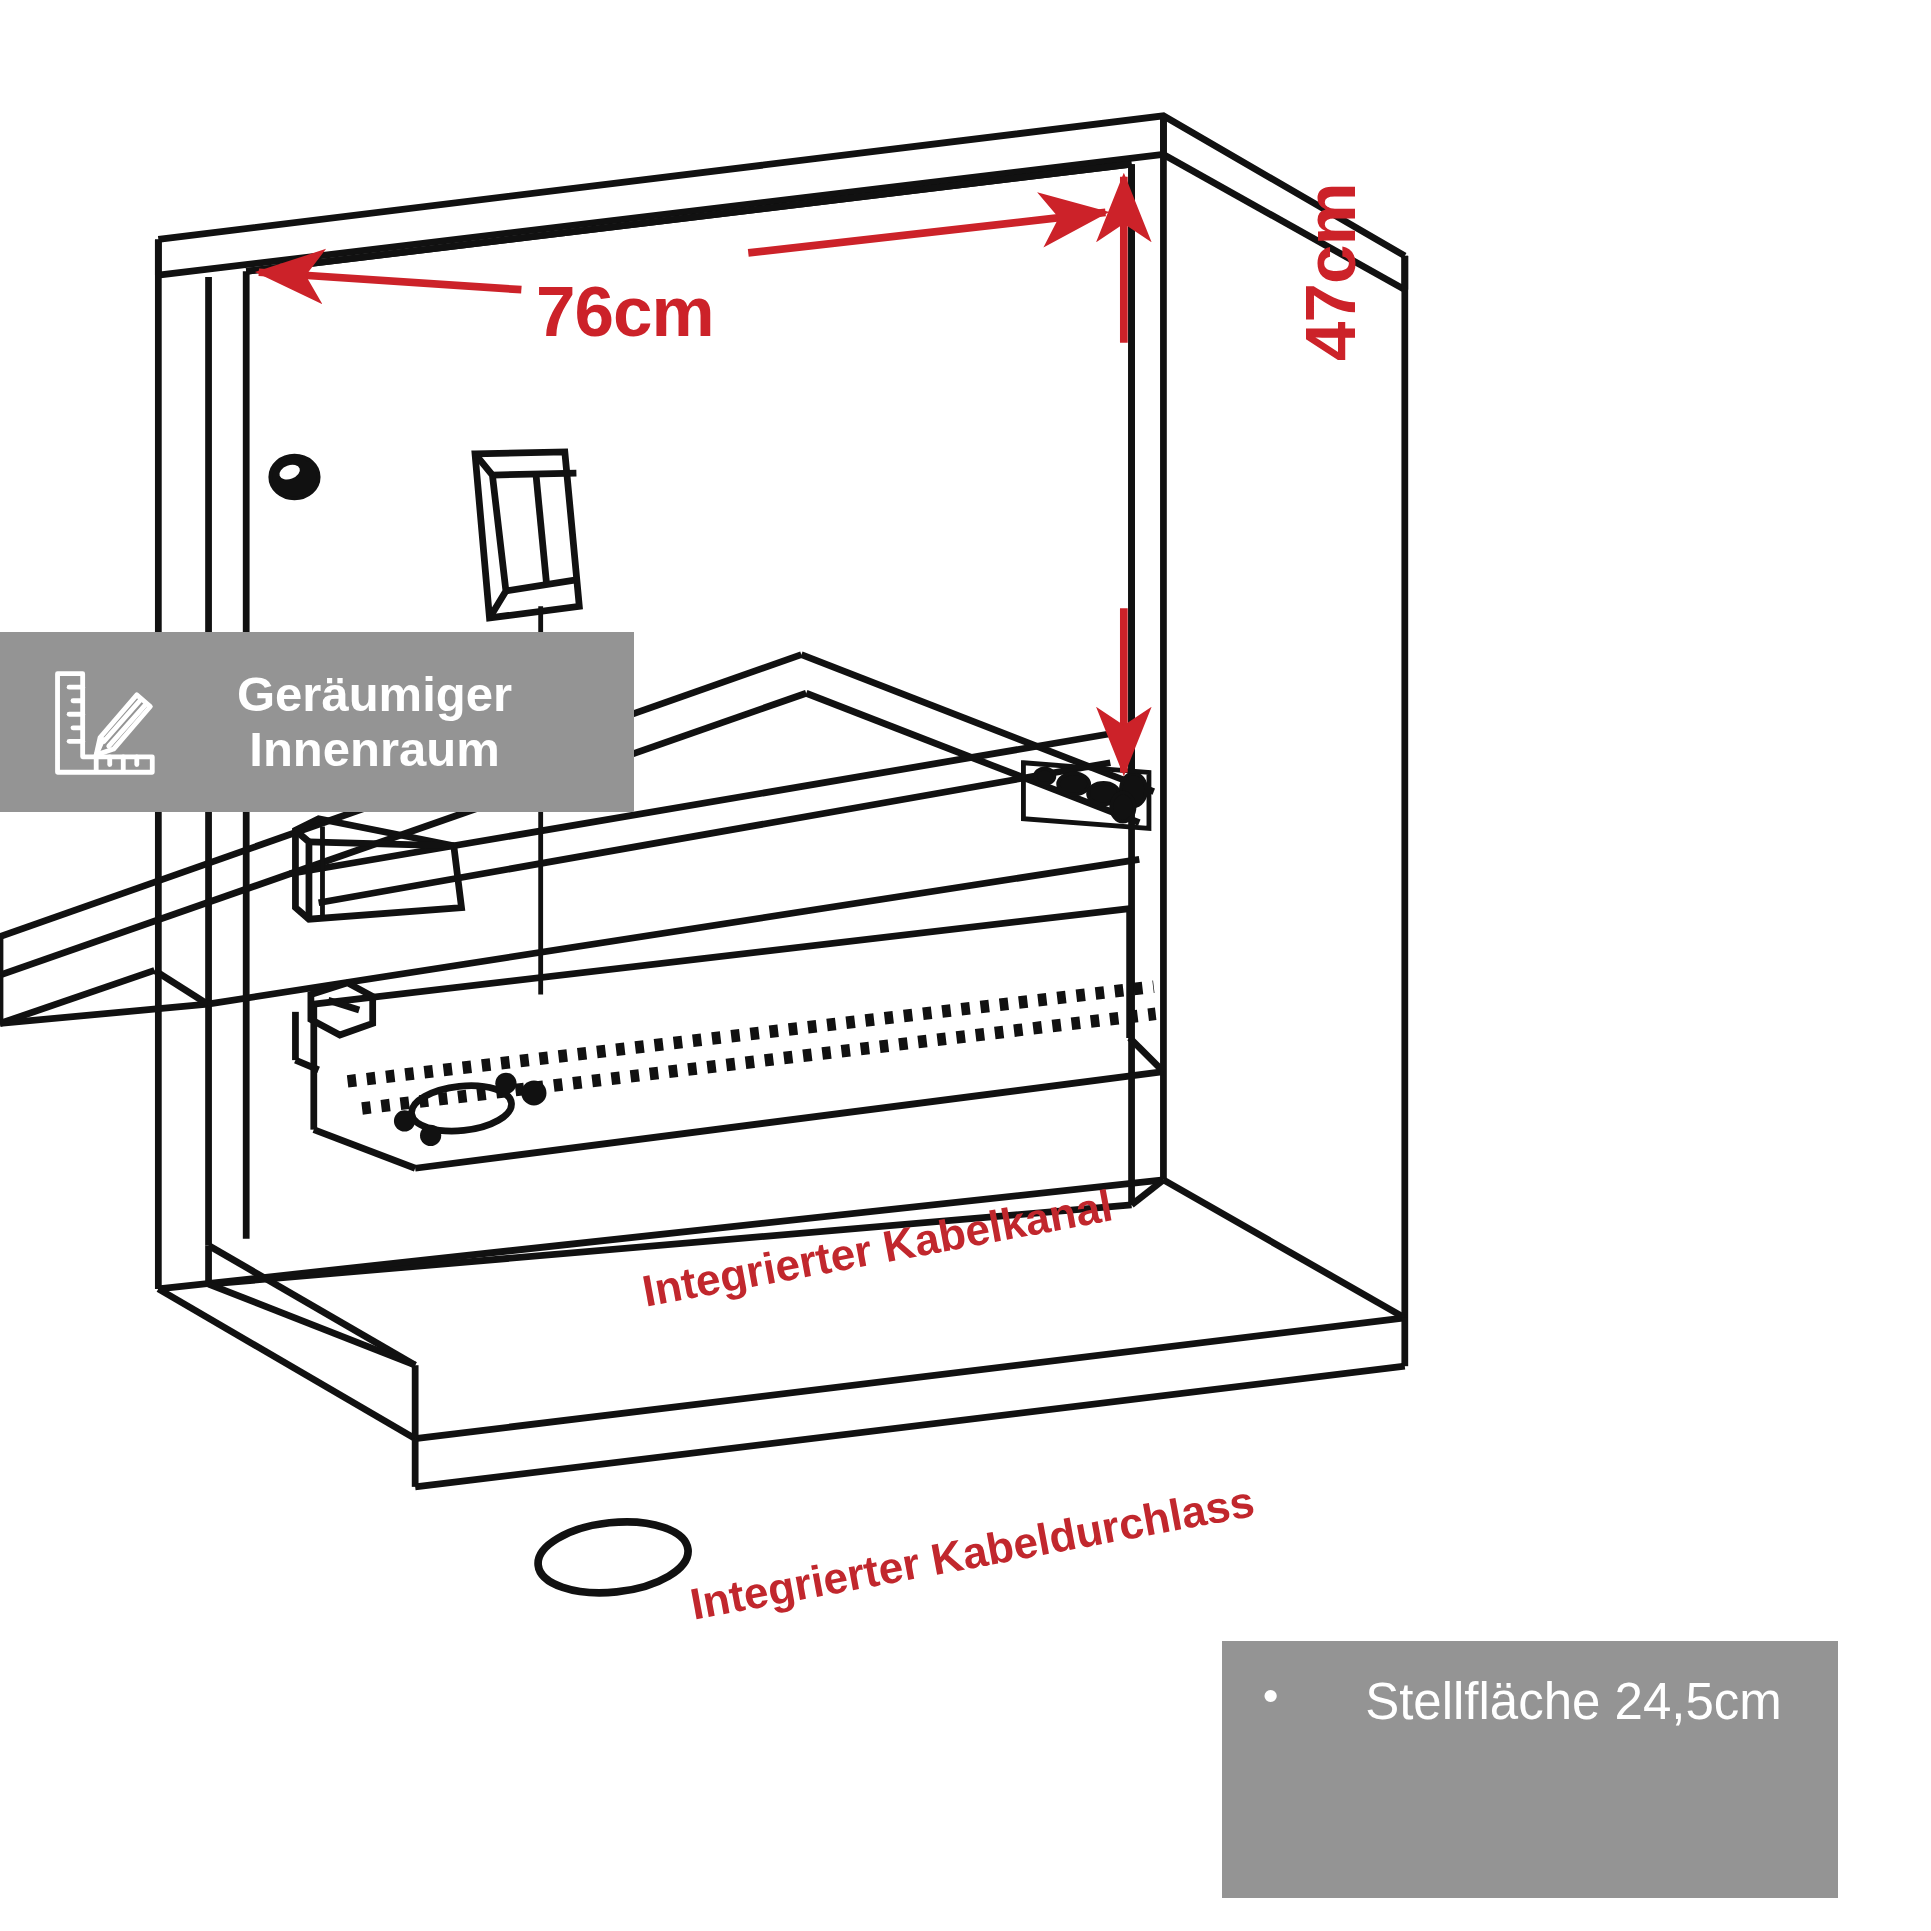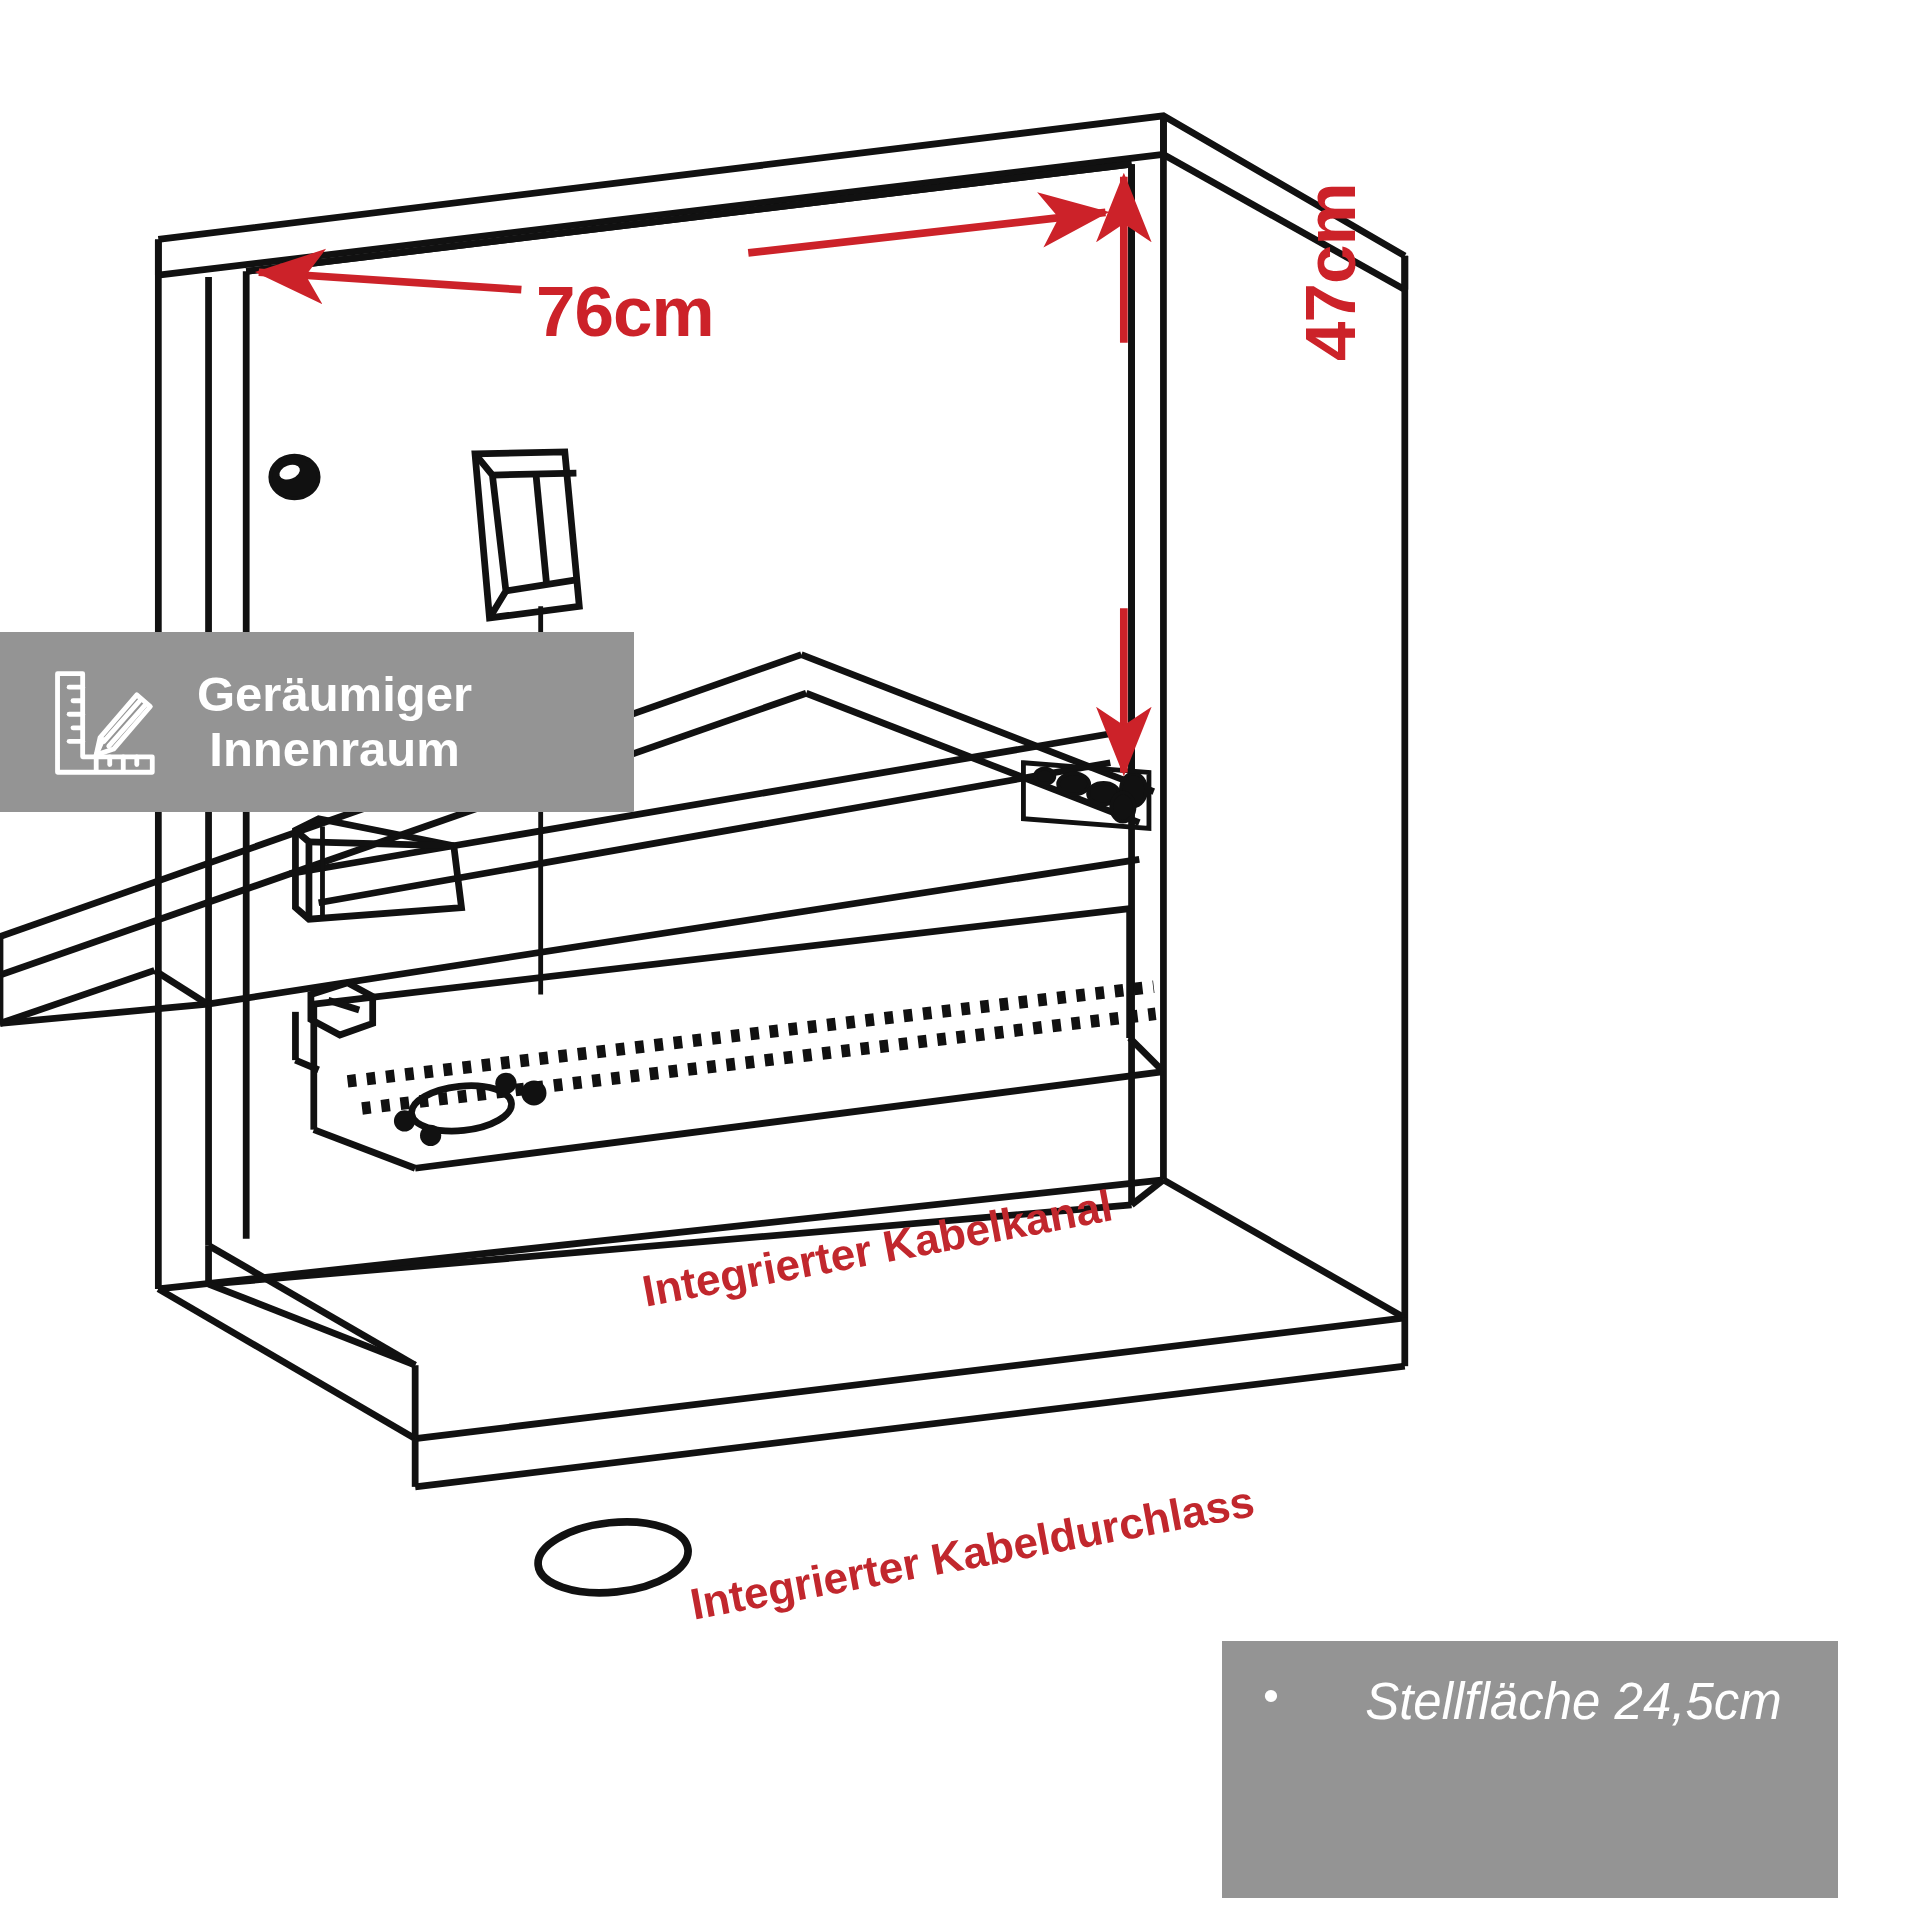--- a/index.html
+++ b/index.html
@@ -81,20 +81,21 @@
     position: absolute;
     left: 0;
     top: 632px;
     width: 634px;
     height: 180px;
     background: #949494;
     display: flex;
     align-items: center;
     box-sizing: border-box;
     padding-left: 44px;
+    gap: 40px;
   }
   #feature-badge-icon {
     width: 116px;
     height: 116px;
     flex: 0 0 116px;
     margin-right: 37px;
   }
   #feature-badge-text {
     color: #ffffff;
     font-weight: bold;
@@ -121,21 +122,20 @@
     padding: 0;
   }
   #spec-list li {
     color: #ffffff;
     font-size: 51px;
     line-height: 1.42;
     font-family: "Liberation Sans", sans-serif;
     white-space: nowrap;
     position: relative;
     padding-left: 54px;
-    font-style: italic;
   }
   #spec-list li::before {
     content: "\2022";
     position: absolute;
     left: 7.7px;
     top: -1.9px;
     font-size: 45px;
   }
 </style>
 </head>

